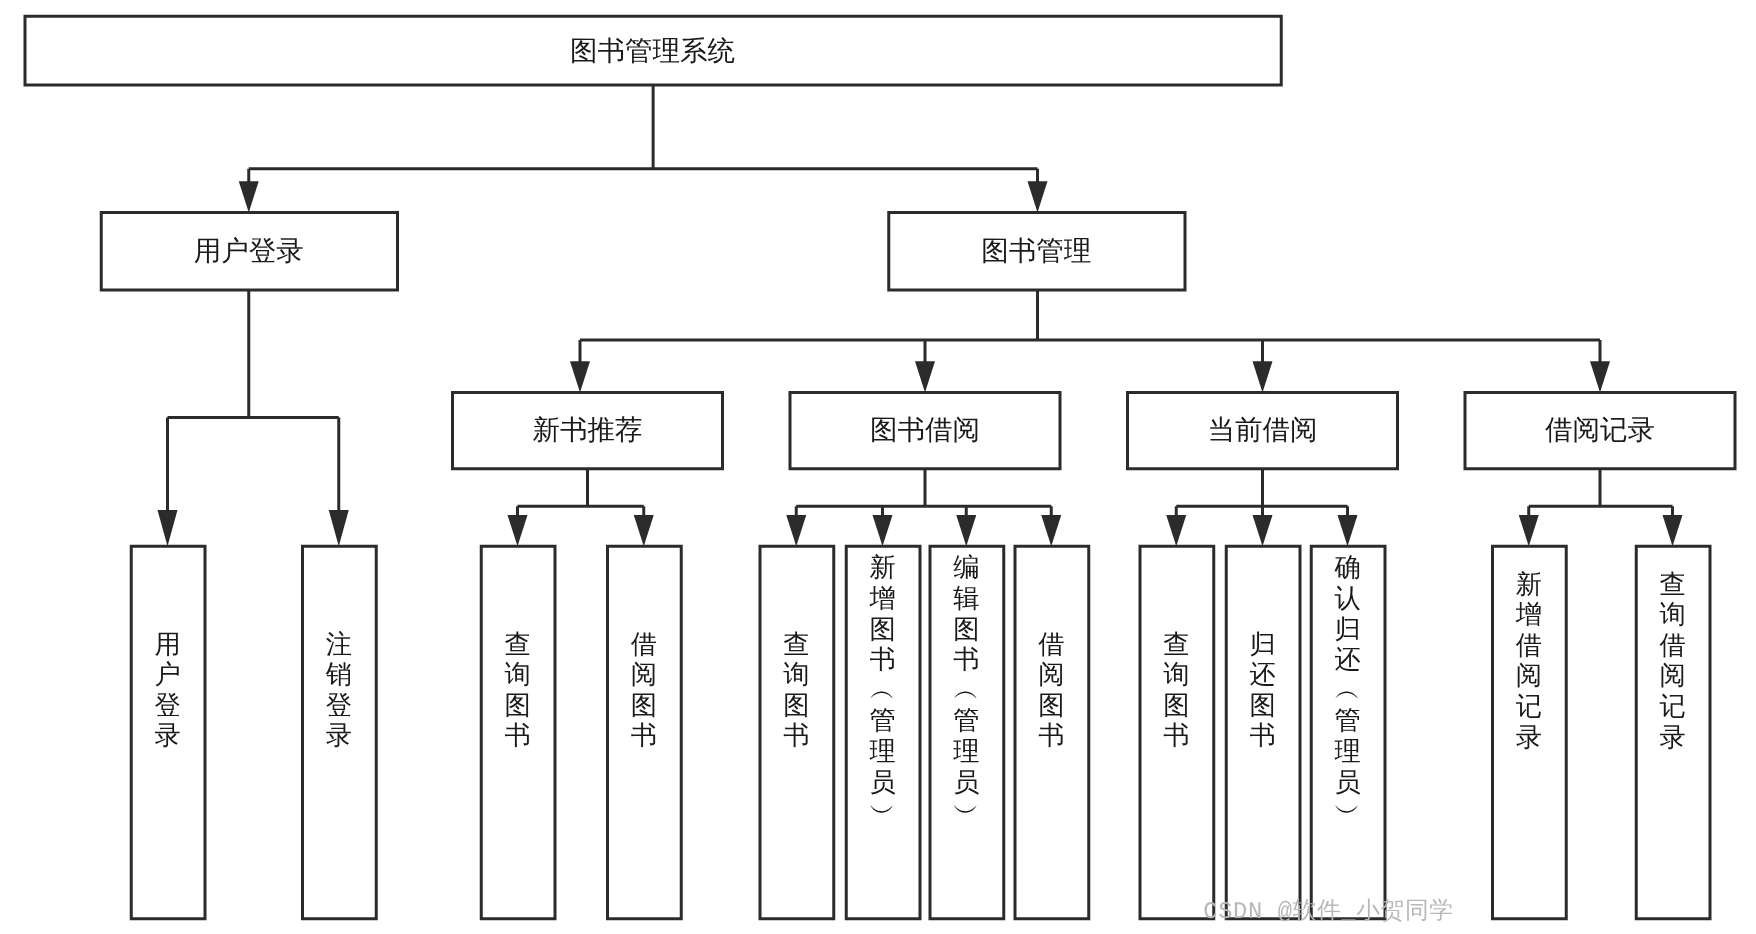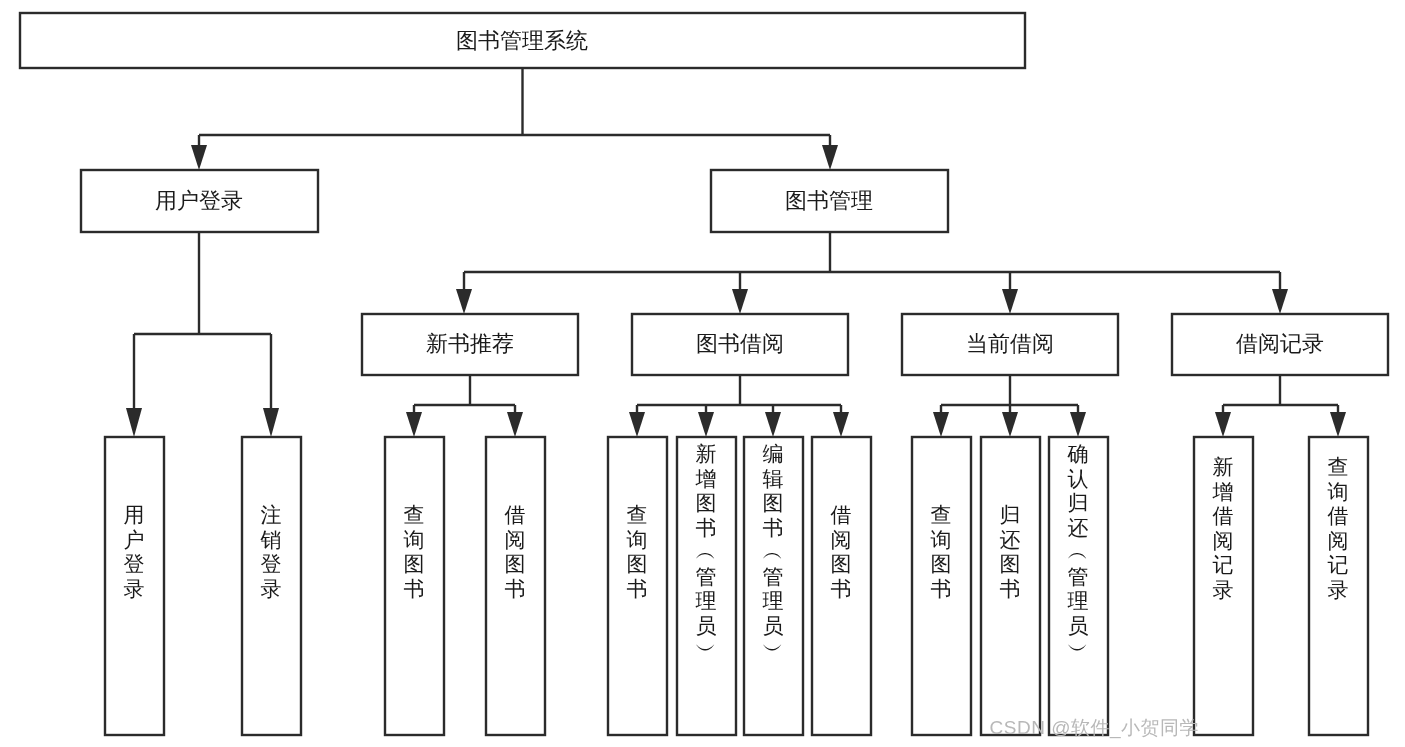--- a/index.html
+++ b/index.html
@@ -11,21 +11,20 @@
     width: 1405px;
     height: 747px;
     font-family: "Liberation Sans", "DejaVu Sans", sans-serif;
     overflow: hidden;
   }
   #diagram-root {
     position: relative;
     width: 1173px;
     height: 747px;
     background: #ffffff;
-    padding-left: 36px;
   }
   svg.diagram-canvas {
     position: absolute;
     top: 0;
     left: 0;
     width: 1405px;
     height: 747px;
     display: block;
   }
   .node-box {
@@ -53,21 +52,21 @@
   .node-label-vertical {
     font-family: "Liberation Sans", "DejaVu Sans", sans-serif;
     font-size: 21px;
     fill: #1a1a1a;
     text-anchor: middle;
   }
   .watermark {
     position: absolute;
     right: 10px;
     bottom: 6px;
-    font-family: Liberation Sans, sans-serif;
+    font-family: Liberation Mono, monospace;
     font-size: 19px;
     color: #b8b8b8;
     letter-spacing: 0.5px;
     white-space: nowrap;
     pointer-events: none;
     user-select: none;
   }
 </style>
 </head>
 <body>

